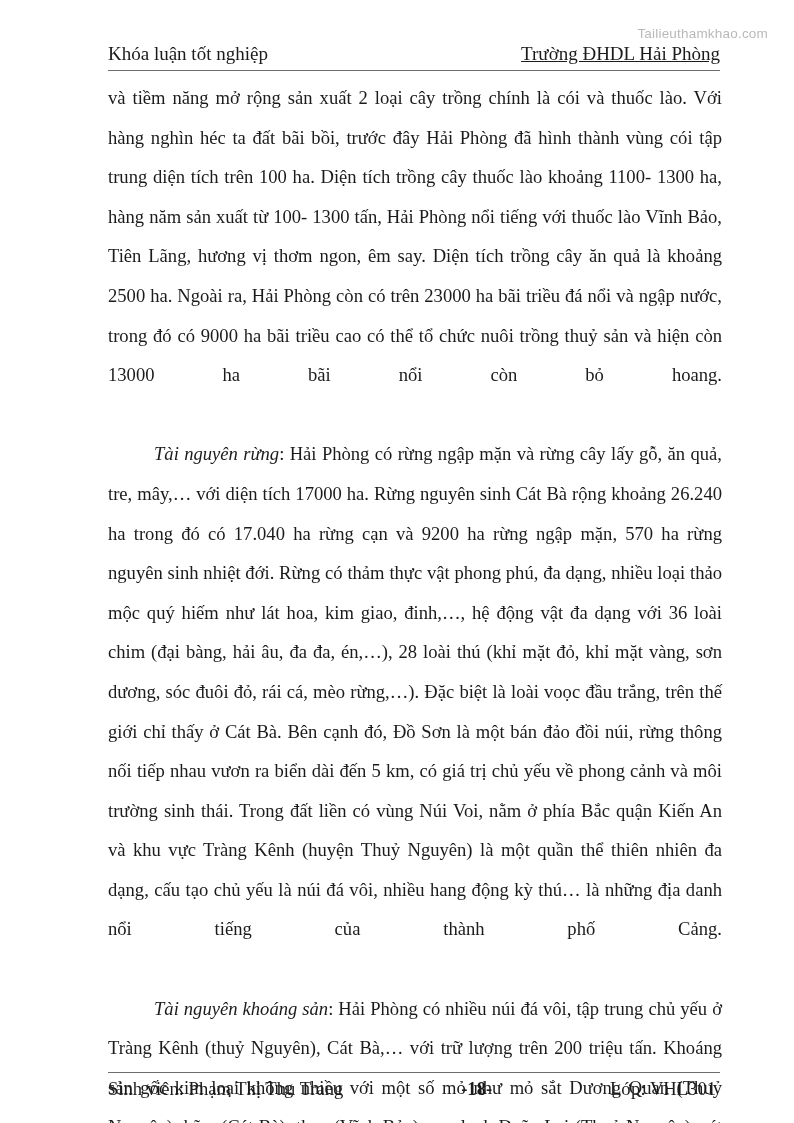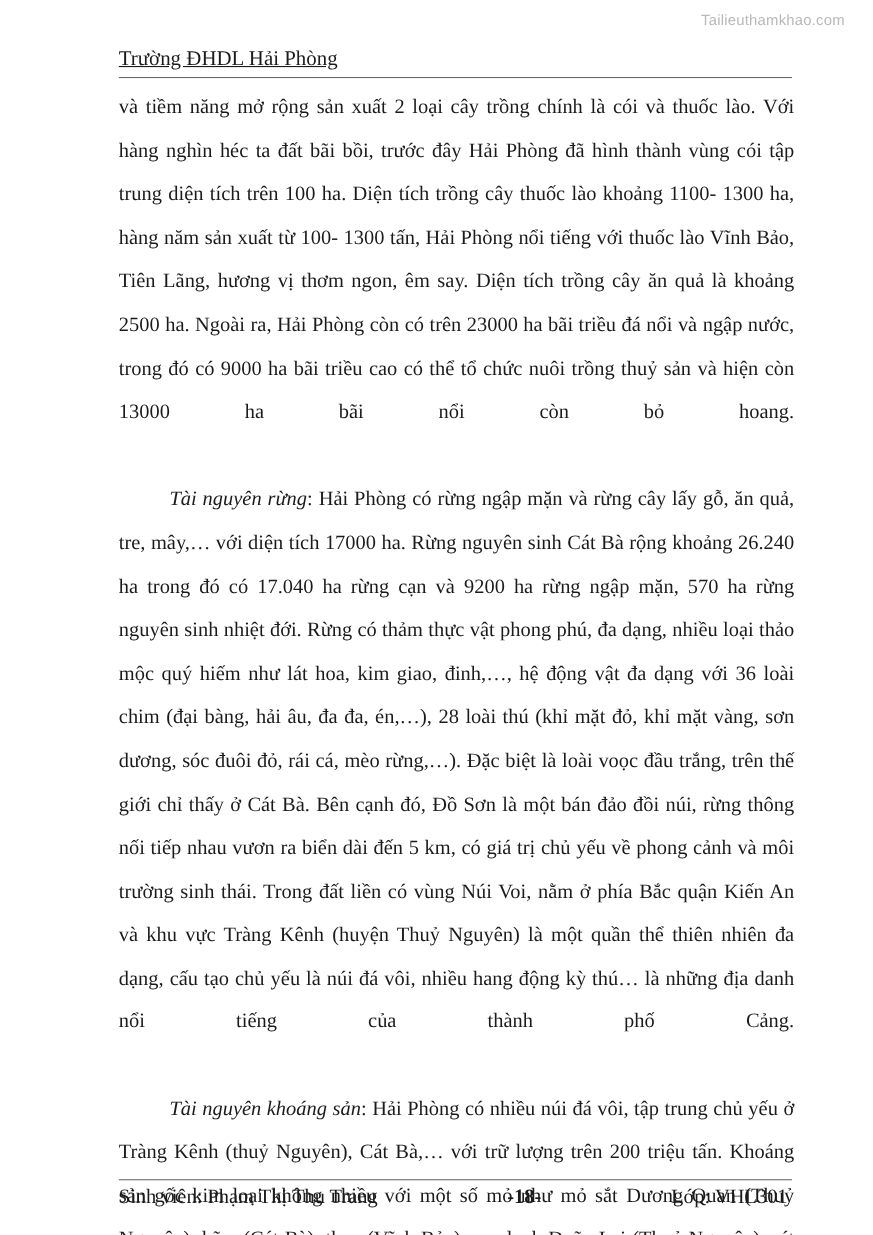--- a/index.html
+++ b/index.html
@@ -16,21 +16,21 @@
     background: #ffffff;
     overflow: hidden;
     font-family: "Liberation Serif", "DejaVu Serif", serif;
     color: #1b1b1b;
     box-sizing: border-box;
   }
 
   
   .watermark {
     position: absolute;
-    top: 11px;
+    top: 26px;
     right: 26px;
     font-family: "Liberation Sans", "DejaVu Sans", sans-serif;
     font-size: 13.5px;
     letter-spacing: 0.2px;
     color: #b9b9b9;
     user-select: none;
     white-space: nowrap;
   }
 
   
@@ -111,20 +111,21 @@
 </head>
 <body>
 
 <div class="page">
 
   <div class="watermark">Tailieuthamkhao.com</div>
 
   <div class="content">
 
     <div class="run-head">
+      <span class="rh-left">Khóa luận tốt nghiệp</span>
       <span class="rh-right">Trường ĐHDL Hải Phòng</span>
     </div>
 
     <div class="body-copy">
       <p class="para">
         <span class="term"></span><span>và tiềm năng mở rộng sản xuất 2 loại cây trồng chính là cói và thuốc lào. Với hàng nghìn héc ta đất bãi bồi, trước đây Hải Phòng đã hình thành vùng cói tập trung diện tích trên 100 ha. Diện tích trồng cây thuốc lào khoảng 1100- 1300 ha, hàng năm sản xuất từ 100- 1300 tấn, Hải Phòng nổi tiếng với thuốc lào Vĩnh Bảo, Tiên Lãng, hương vị thơm ngon, êm say. Diện tích trồng cây ăn quả là khoảng 2500 ha. Ngoài ra, Hải Phòng còn có trên 23000 ha bãi triều đá nổi và ngập nước, trong đó có 9000 ha bãi triều cao có thể tổ chức nuôi trồng thuỷ sản và hiện còn 13000 ha bãi nổi còn bỏ hoang.</span>
       </p>
       <p class="para indented">
         <span class="term">Tài nguyên rừng</span><span>: Hải Phòng có rừng ngập mặn và rừng cây lấy gỗ, ăn quả, tre, mây,… với diện tích 17000 ha. Rừng nguyên sinh Cát Bà rộng khoảng 26.240 ha trong đó có 17.040 ha rừng cạn và 9200 ha rừng ngập mặn, 570 ha rừng nguyên sinh nhiệt đới. Rừng có thảm thực vật phong phú, đa dạng, nhiều loại thảo mộc quý hiếm như lát hoa, kim giao, đinh,…, hệ động vật đa dạng với 36 loài chim (đại bàng, hải âu, đa đa, én,…), 28 loài thú (khỉ mặt đỏ, khỉ mặt vàng, sơn dương, sóc đuôi đỏ, rái cá, mèo rừng,…). Đặc biệt là loài voọc đầu trắng, trên thế giới chỉ thấy ở Cát Bà. Bên cạnh đó, Đồ Sơn là một bán đảo đồi núi, rừng thông nối tiếp nhau vươn ra biển dài đến 5 km, có giá trị chủ yếu về phong cảnh và môi trường sinh thái. Trong đất liền có vùng Núi Voi, nằm ở phía Bắc quận Kiến An và khu vực Tràng Kênh (huyện Thuỷ Nguyên) là một quần thể thiên nhiên đa dạng, cấu tạo chủ yếu là núi đá vôi, nhiều hang động kỳ thú… là những địa danh nổi tiếng của thành phố Cảng.</span>
       </p>

